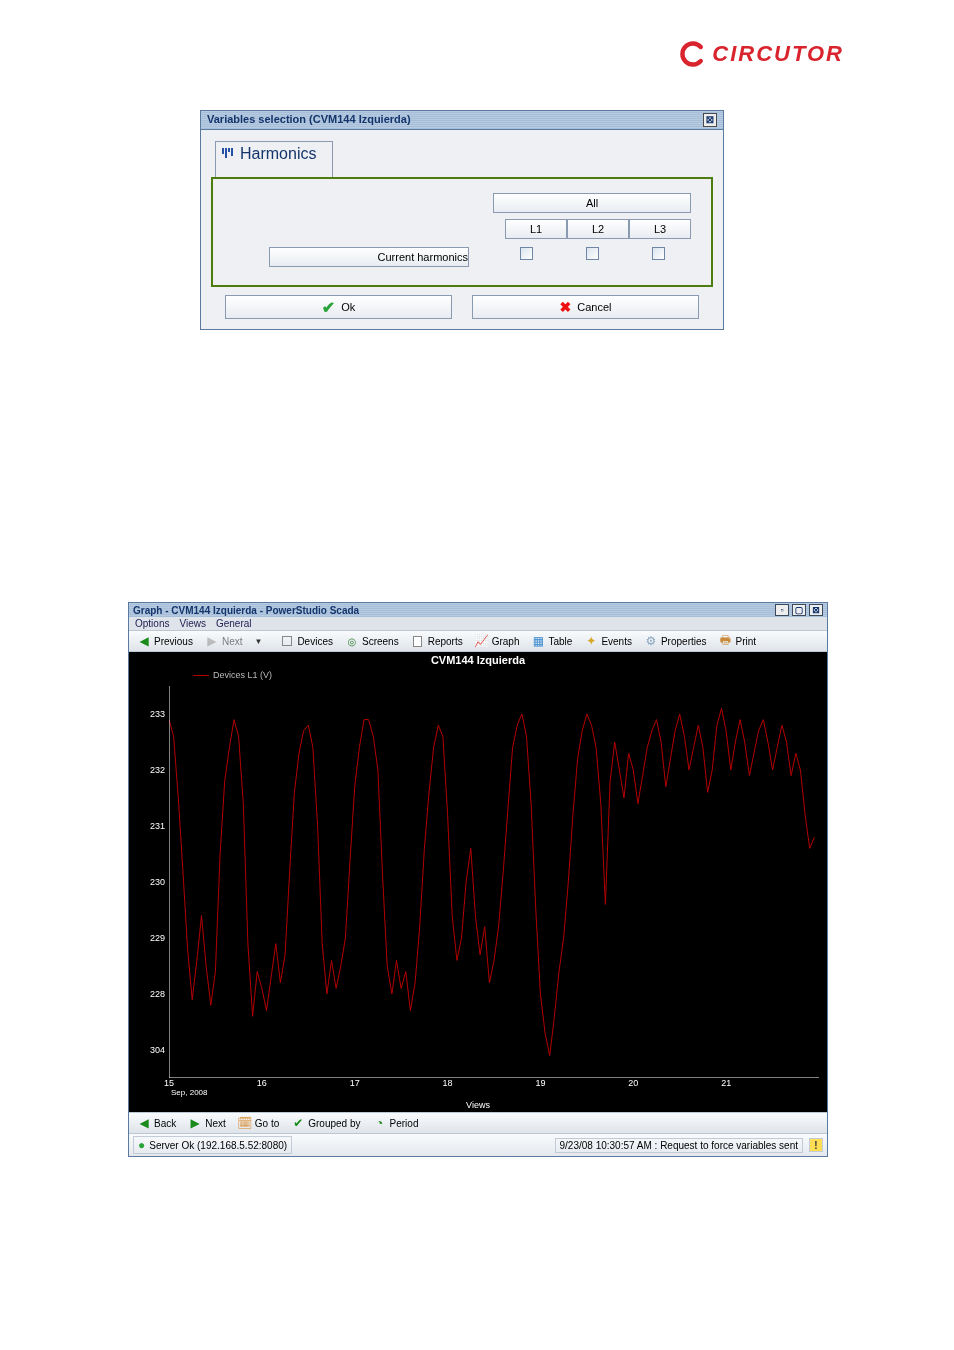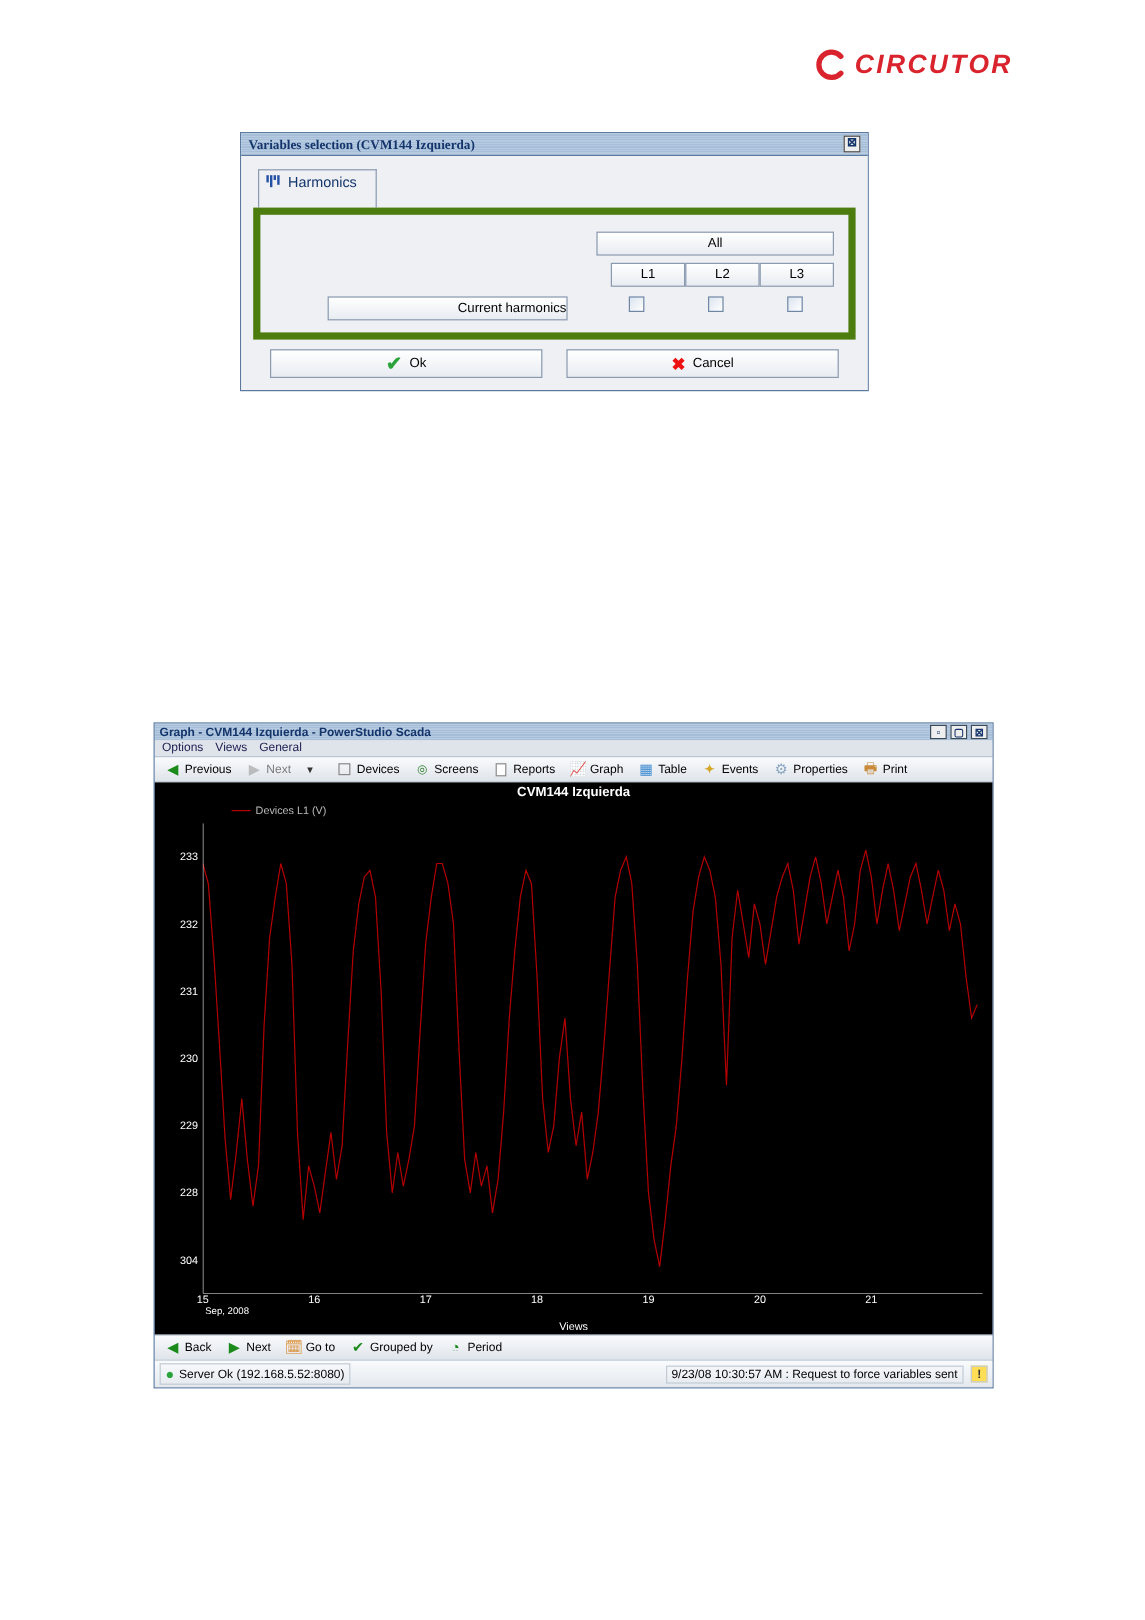--- a/index.html
+++ b/index.html
@@ -42,24 +42,23 @@
     background: #eaeef2;
     font-size: 11px;
     color: #000;
   }
   .dlg1-title {
     background: repeating-linear-gradient(0deg,#a7bed9 0 1px,#b6cae1 1px 2px);
     border-bottom: 1px solid #5a7aa0;
     padding: 2px 6px;
     display: flex;
     justify-content: space-between;
-    align-items: flex-end;
+    align-items: flex-start;
     font-weight: 700;
     color: #14356b;
-    font-family: Liberation Serif, serif;
   }
   .dlg1-close {
     width: 14px; height: 14px;
     border: 1px solid #4a4a4a;
     display:flex; align-items:center; justify-content:center;
     font-size: 10px; line-height: 1;
     background:#eee;
     cursor: pointer;
   }
   .dlg1-body { background:#eef0f4; padding: 6px 4px 8px; }
@@ -69,27 +68,27 @@
   }
   .tab {
     border:1px solid #8a9ab0;
     border-bottom:1px solid #eef0f4;
     background:#eef0f4;
     padding: 3px 16px 14px 6px;
     position: relative;
     top:1px;
     color:#14356b;
     display:flex; align-items:center; gap:4px;
-    font-size:12px;
+    font-size:16px;
     cursor:pointer;
   }
   .tab-icon { width:14px; height:12px; display:inline-flex; }
   .tab-icon span { display:inline-block; background:#2451a6; margin-right:1px; }
   .panel {
-    border:6px solid #4d7c0f;
+    border:2px solid #4d7c0f;
     margin: 0 6px;
     background:#eef0f4;
     min-height:110px;
     position: relative;
   }
   .all-btn {
     position:absolute;
     left: 280px; top: 14px;
     width: 198px;
     height: 20px;

